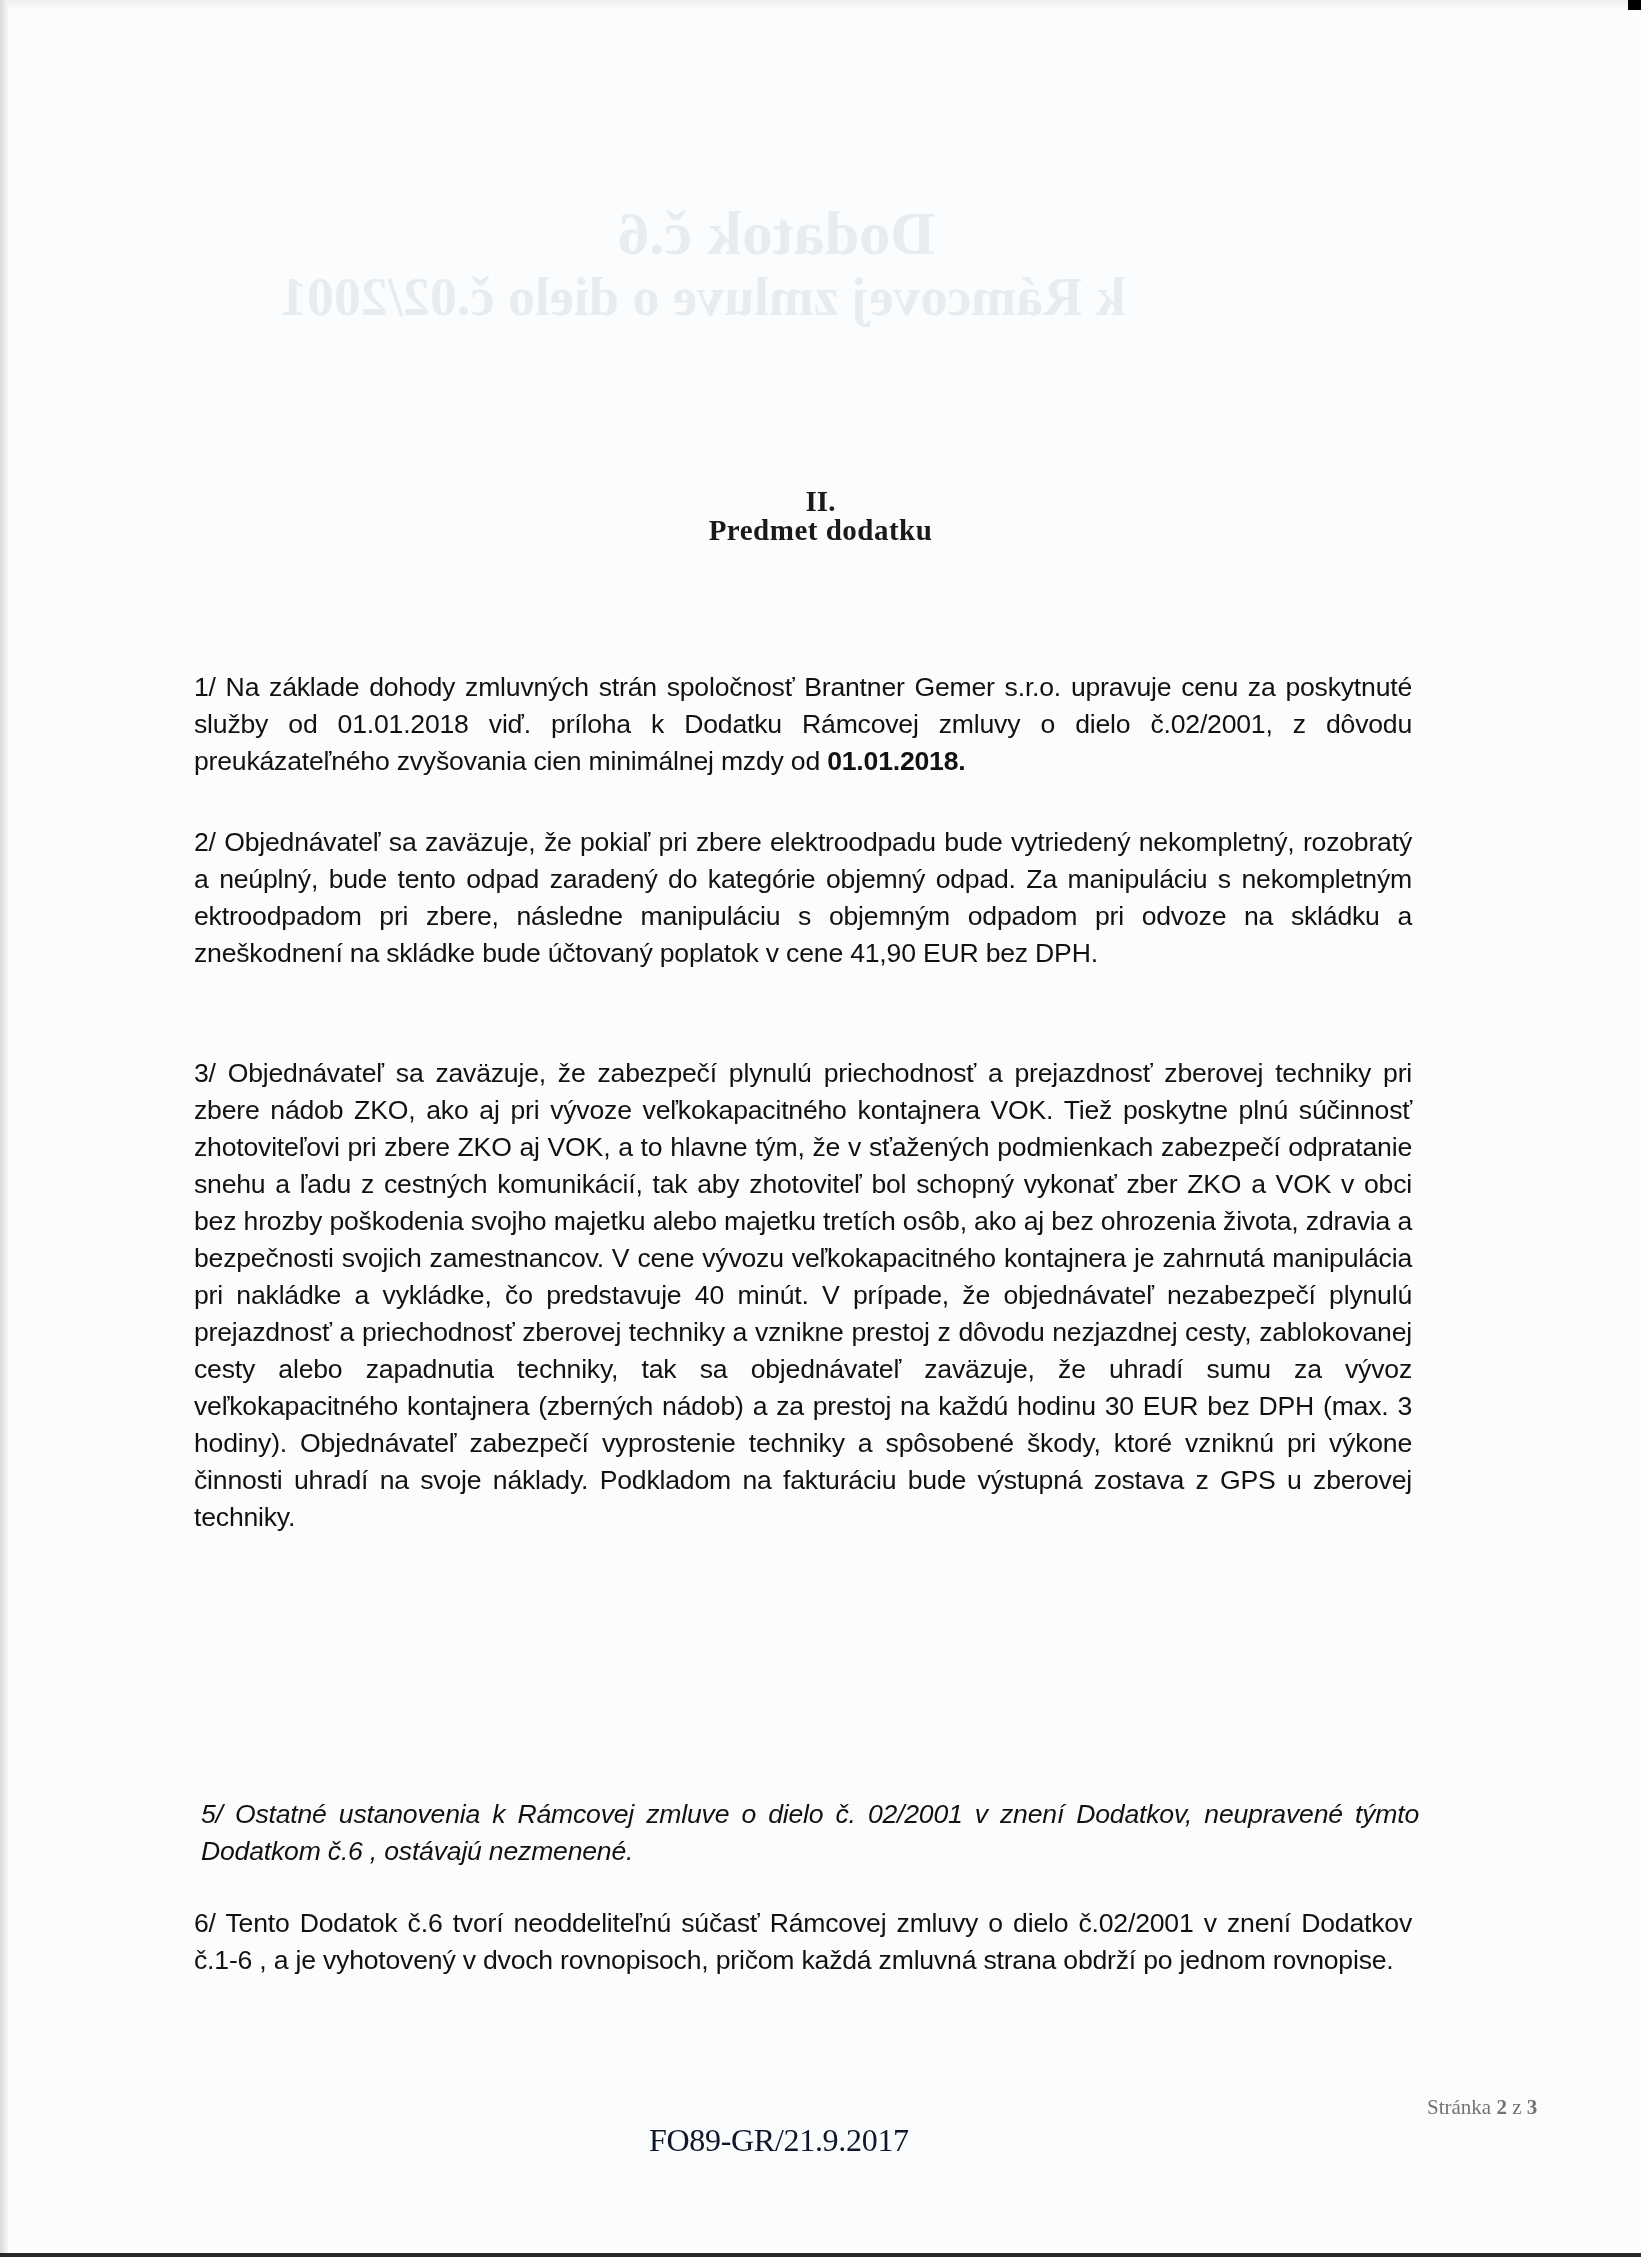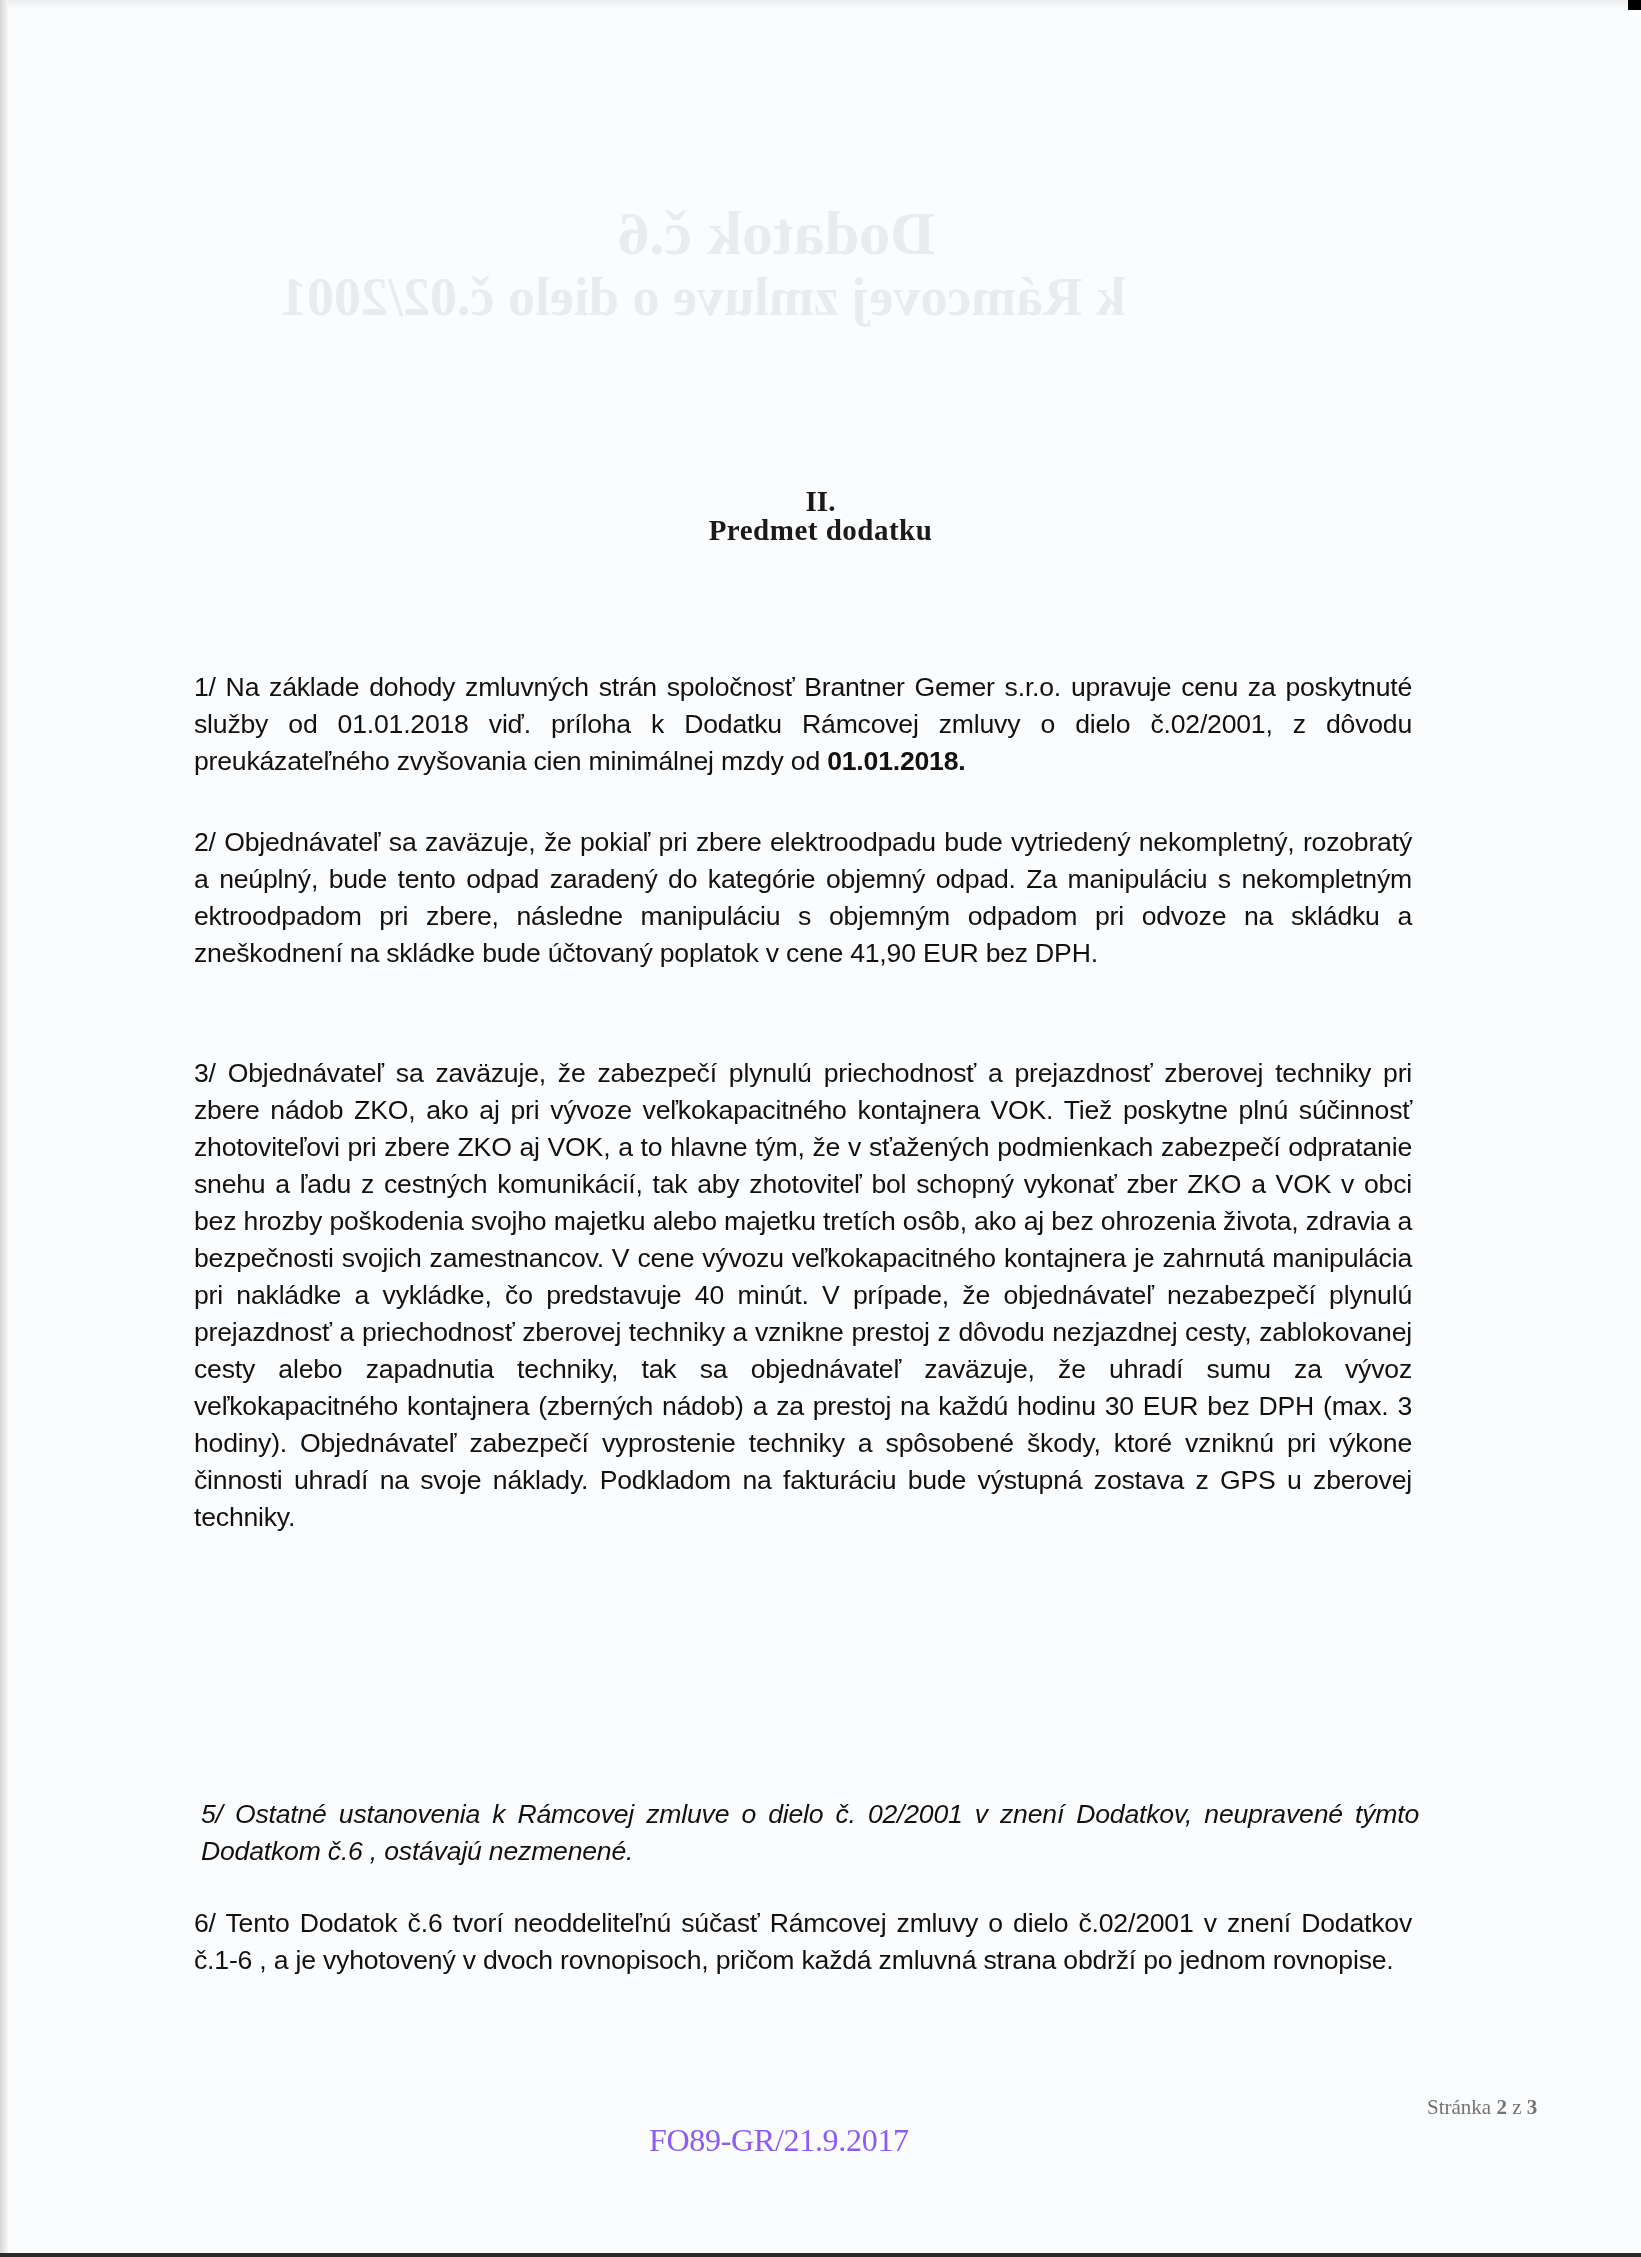--- a/index.html
+++ b/index.html
@@ -84,21 +84,21 @@
   .p3 { top: 1055px; }
   .p4 { top: 1654px; }
   .p5 { top: 1789px; }
   .p6 { top: 1905px; }
   .footer-code {
     position: absolute;
     left: 649px;
     top: 2122px;
     font-family: "Liberation Serif", serif;
     font-size: 32px;
-    color: #8b5cf6;
+    color: #0f172a;
     letter-spacing: -0.3px;
   }
   .page-number {
     position: absolute;
     left: 1427px;
     top: 2095px;
     font-family: "Liberation Serif", serif;
     font-size: 21px;
     color: #737373;
   }

